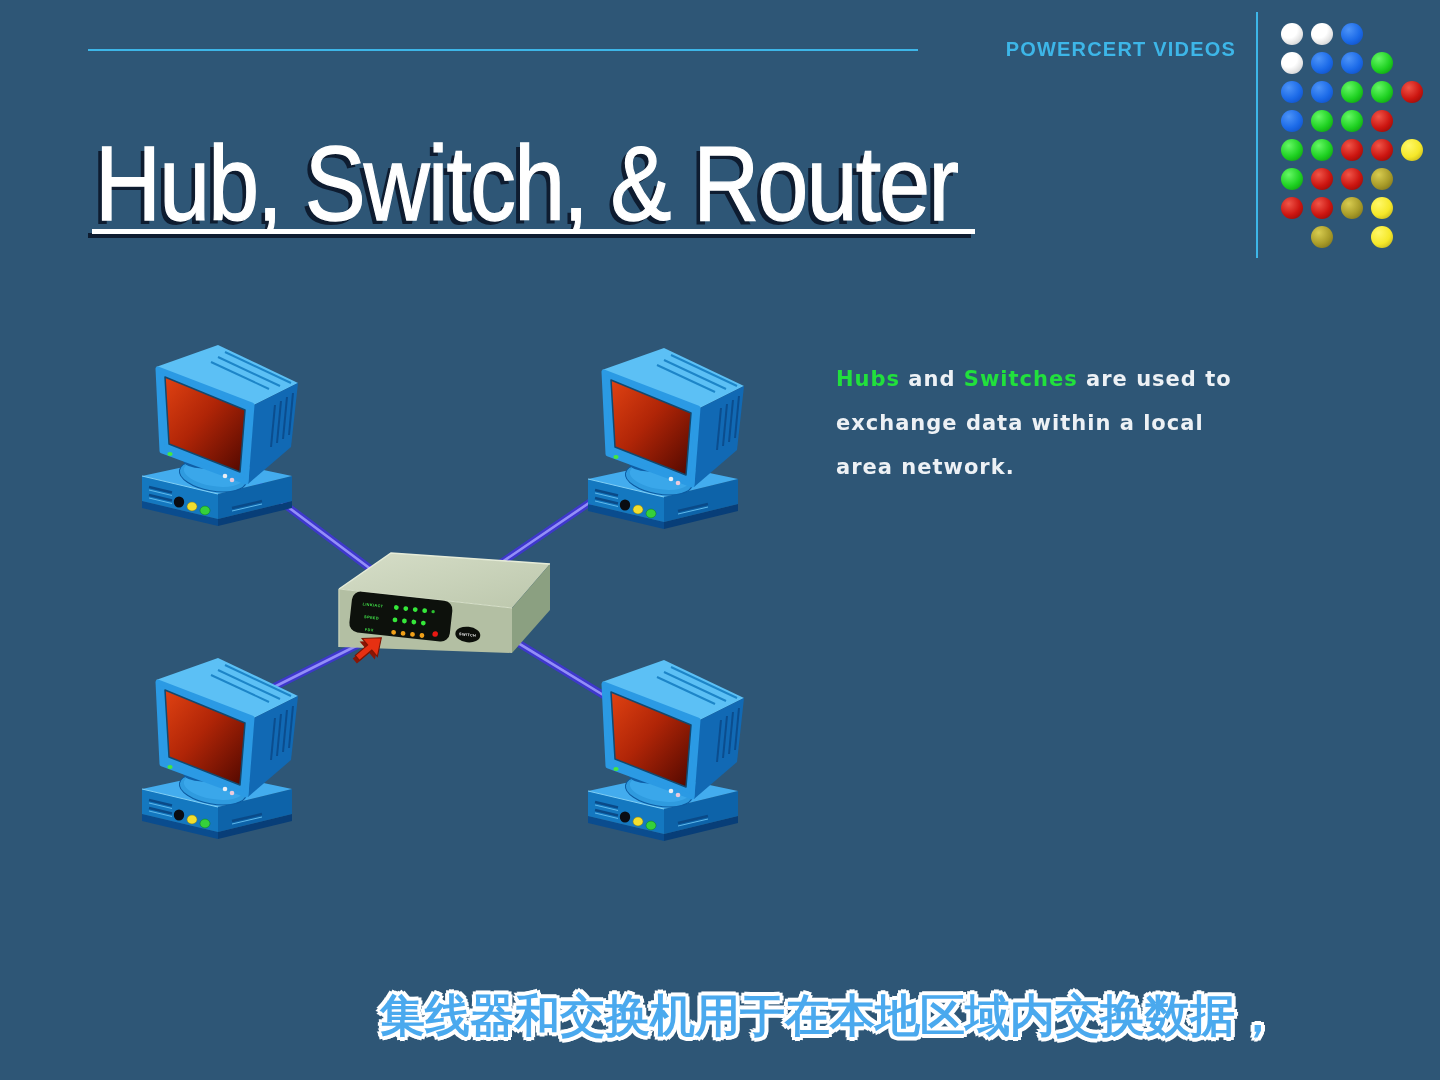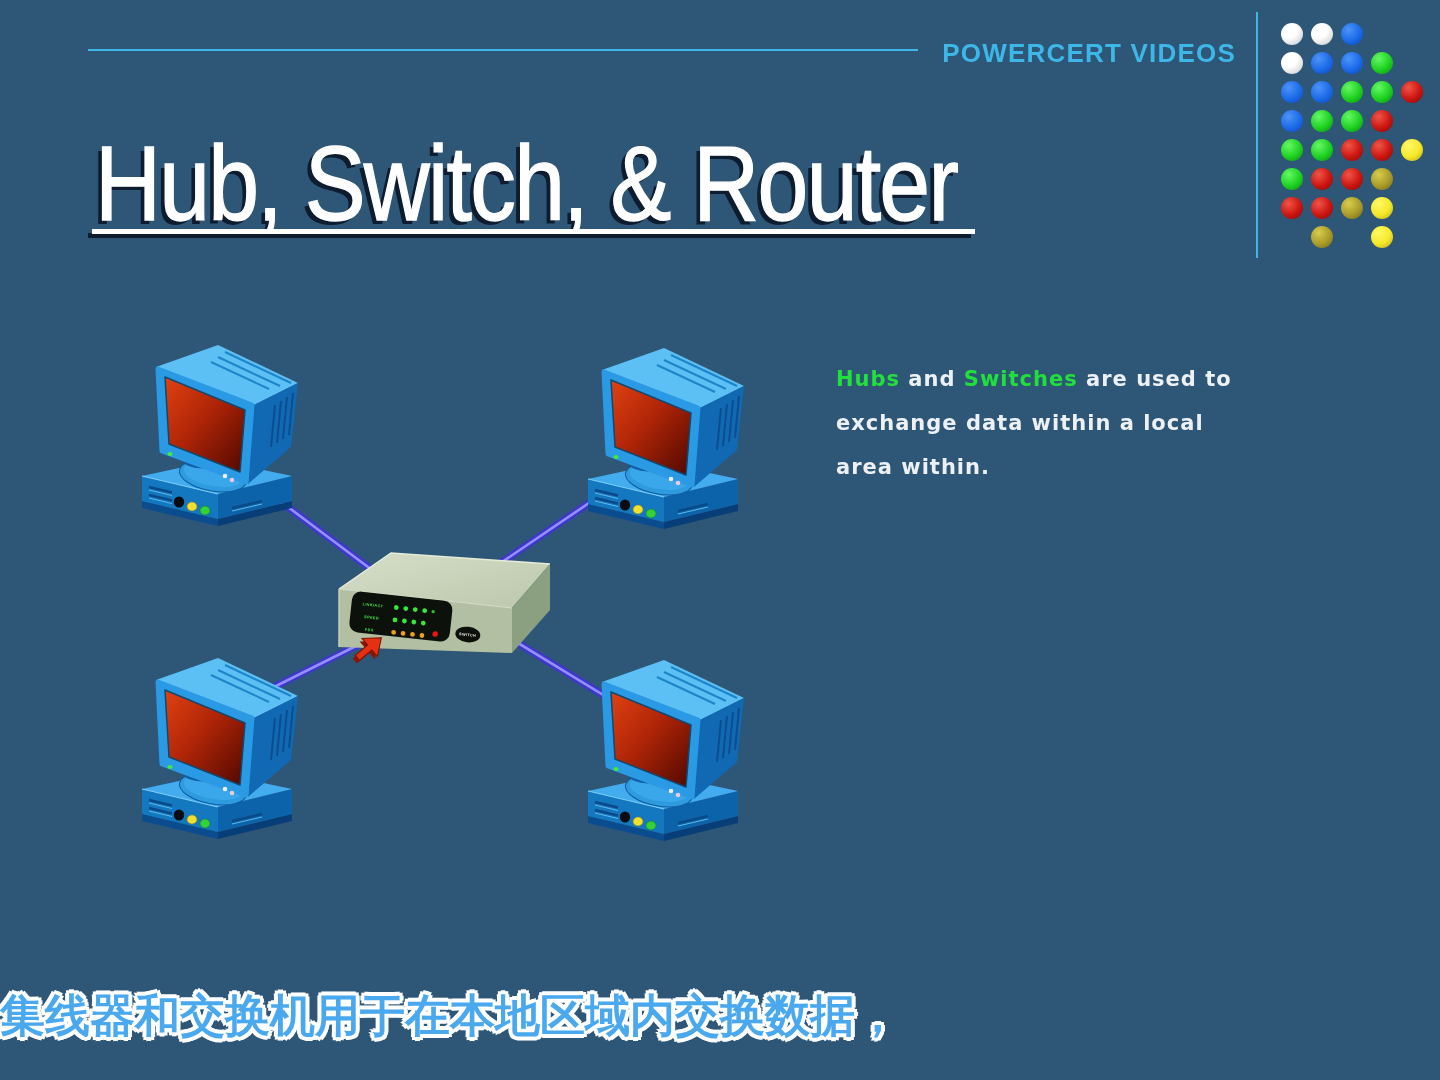--- a/index.html
+++ b/index.html
@@ -1,18 +1,18 @@
 <!DOCTYPE html>
 <html><head>
 <meta charset="utf-8">
 <style>
   html,body{margin:0;padding:0;}
   .page{position:relative;width:1440px;height:1080px;background:#2e5676;overflow:hidden;font-family:"Liberation Sans",sans-serif;}
   .top-rule{position:absolute;left:88px;top:49px;width:830px;height:2px;background:#3db6e8;}
-  .logo{position:absolute;top:38px;right:204px;font-size:26px;font-weight:bold;letter-spacing:1.2px;color:#3db6e8;}
+  .logo{position:absolute;top:38px;right:204px;font-size:20px;font-weight:bold;letter-spacing:1.2px;color:#3db6e8;}
   .v-rule{position:absolute;left:1256px;top:12px;width:2px;height:246px;background:#3db6e8;}
   .dot-grid{position:absolute;left:1281px;top:23px;width:160px;height:240px;}
   .dot{position:absolute;width:22px;height:22px;border-radius:50%;}
   .dot-white{background:radial-gradient(circle at 35% 30%,#ffffff 40%,#e6e6e6 65%,#b5bcc4 100%);}
   .dot-blue{background:radial-gradient(circle at 35% 30%,#4d94f8,#1b6ae8 55%,#0c47b8 100%);}
   .dot-green{background:radial-gradient(circle at 35% 30%,#66f866,#1ed121 55%,#0a8a0c 100%);}
   .dot-red{background:radial-gradient(circle at 35% 30%,#f05548,#cc1510 55%,#7e0a06 100%);}
   .dot-yellow{background:radial-gradient(circle at 35% 30%,#fff868,#f5e829 55%,#b0a018 100%);}
   .dot-olive{background:radial-gradient(circle at 35% 30%,#d8cc50,#a89b28 55%,#6f6518 100%);}
   .title{position:absolute;left:95px;top:124px;margin:0;font-size:105px;font-weight:normal;color:#ffffff;
@@ -20,21 +20,21 @@
          letter-spacing:-2px;transform:scaleX(0.87);transform-origin:left top;white-space:nowrap;
          text-shadow:-5px 4px 0 #0e1c30;}
   .title-underline{position:absolute;left:92px;top:229px;width:883px;height:5px;background:#ffffff;
          box-shadow:-4px 4px 0 #0e1c30;}
   .diagram{position:absolute;left:0;top:0;}
   .info{position:absolute;left:836px;top:357px;font-family:"DejaVu Sans",sans-serif;font-size:21px;font-weight:bold;
         letter-spacing:1px;line-height:44px;color:#edf1f5;}
   .info .green{color:#21e03c;}
   .watermark{position:absolute;left:0;top:1002px;width:1440px;text-align:center;font-family:"DejaVu Sans",sans-serif;
         font-size:42px;font-weight:bold;color:#2ea4e6;letter-spacing:1px;}
-  .subtitle{position:absolute;left:0;top:986px;width:1280px;text-align:left;
+  .subtitle{position:absolute;left:0;top:986px;width:1280px;text-align:right;
         font-family:"DejaVu Sans",sans-serif;font-size:45px;font-weight:bold;color:#4aa9ee;
         text-shadow:-3px -3px 0 #fff,3px -3px 0 #fff,-3px 3px 0 #fff,3px 3px 0 #fff,
                     0 -4px 0 #fff,0 4px 0 #fff,-4px 0 0 #fff,4px 0 0 #fff;}
 </style>
 </head>
 <body>
 
 <div class="page">
   <div class="top-rule"></div>
   <div class="logo">POWERCERT VIDEOS</div>
@@ -184,17 +184,17 @@
 
     <g>
       <polygon points="0,9 15,9 15,1 29,12 15,23 15,15 0,15" transform="translate(346.5,651) rotate(-40) scale(1.08)" fill="#8a1505"></polygon>
       <polygon points="0,9 15,9 15,1 29,12 15,23 15,15 0,15" transform="translate(349,648) rotate(-40) scale(1.08)" fill="#e63012" stroke="#7d1402" stroke-width="1"></polygon>
     </g>
   </svg>
 
   <div class="info">
     <div class="info-line"><span class="green">Hubs</span><span> and </span><span class="green">Switches</span><span> are used to</span></div>
     <div class="info-line">exchange data within a local</div>
-    <div class="info-line">area within.</div>
+    <div class="info-line">area network.</div>
   </div>
 
   <div class="subtitle">集线器和交换机用于在本地区域内交换数据，</div>
 </div>
 
 </body></html>

